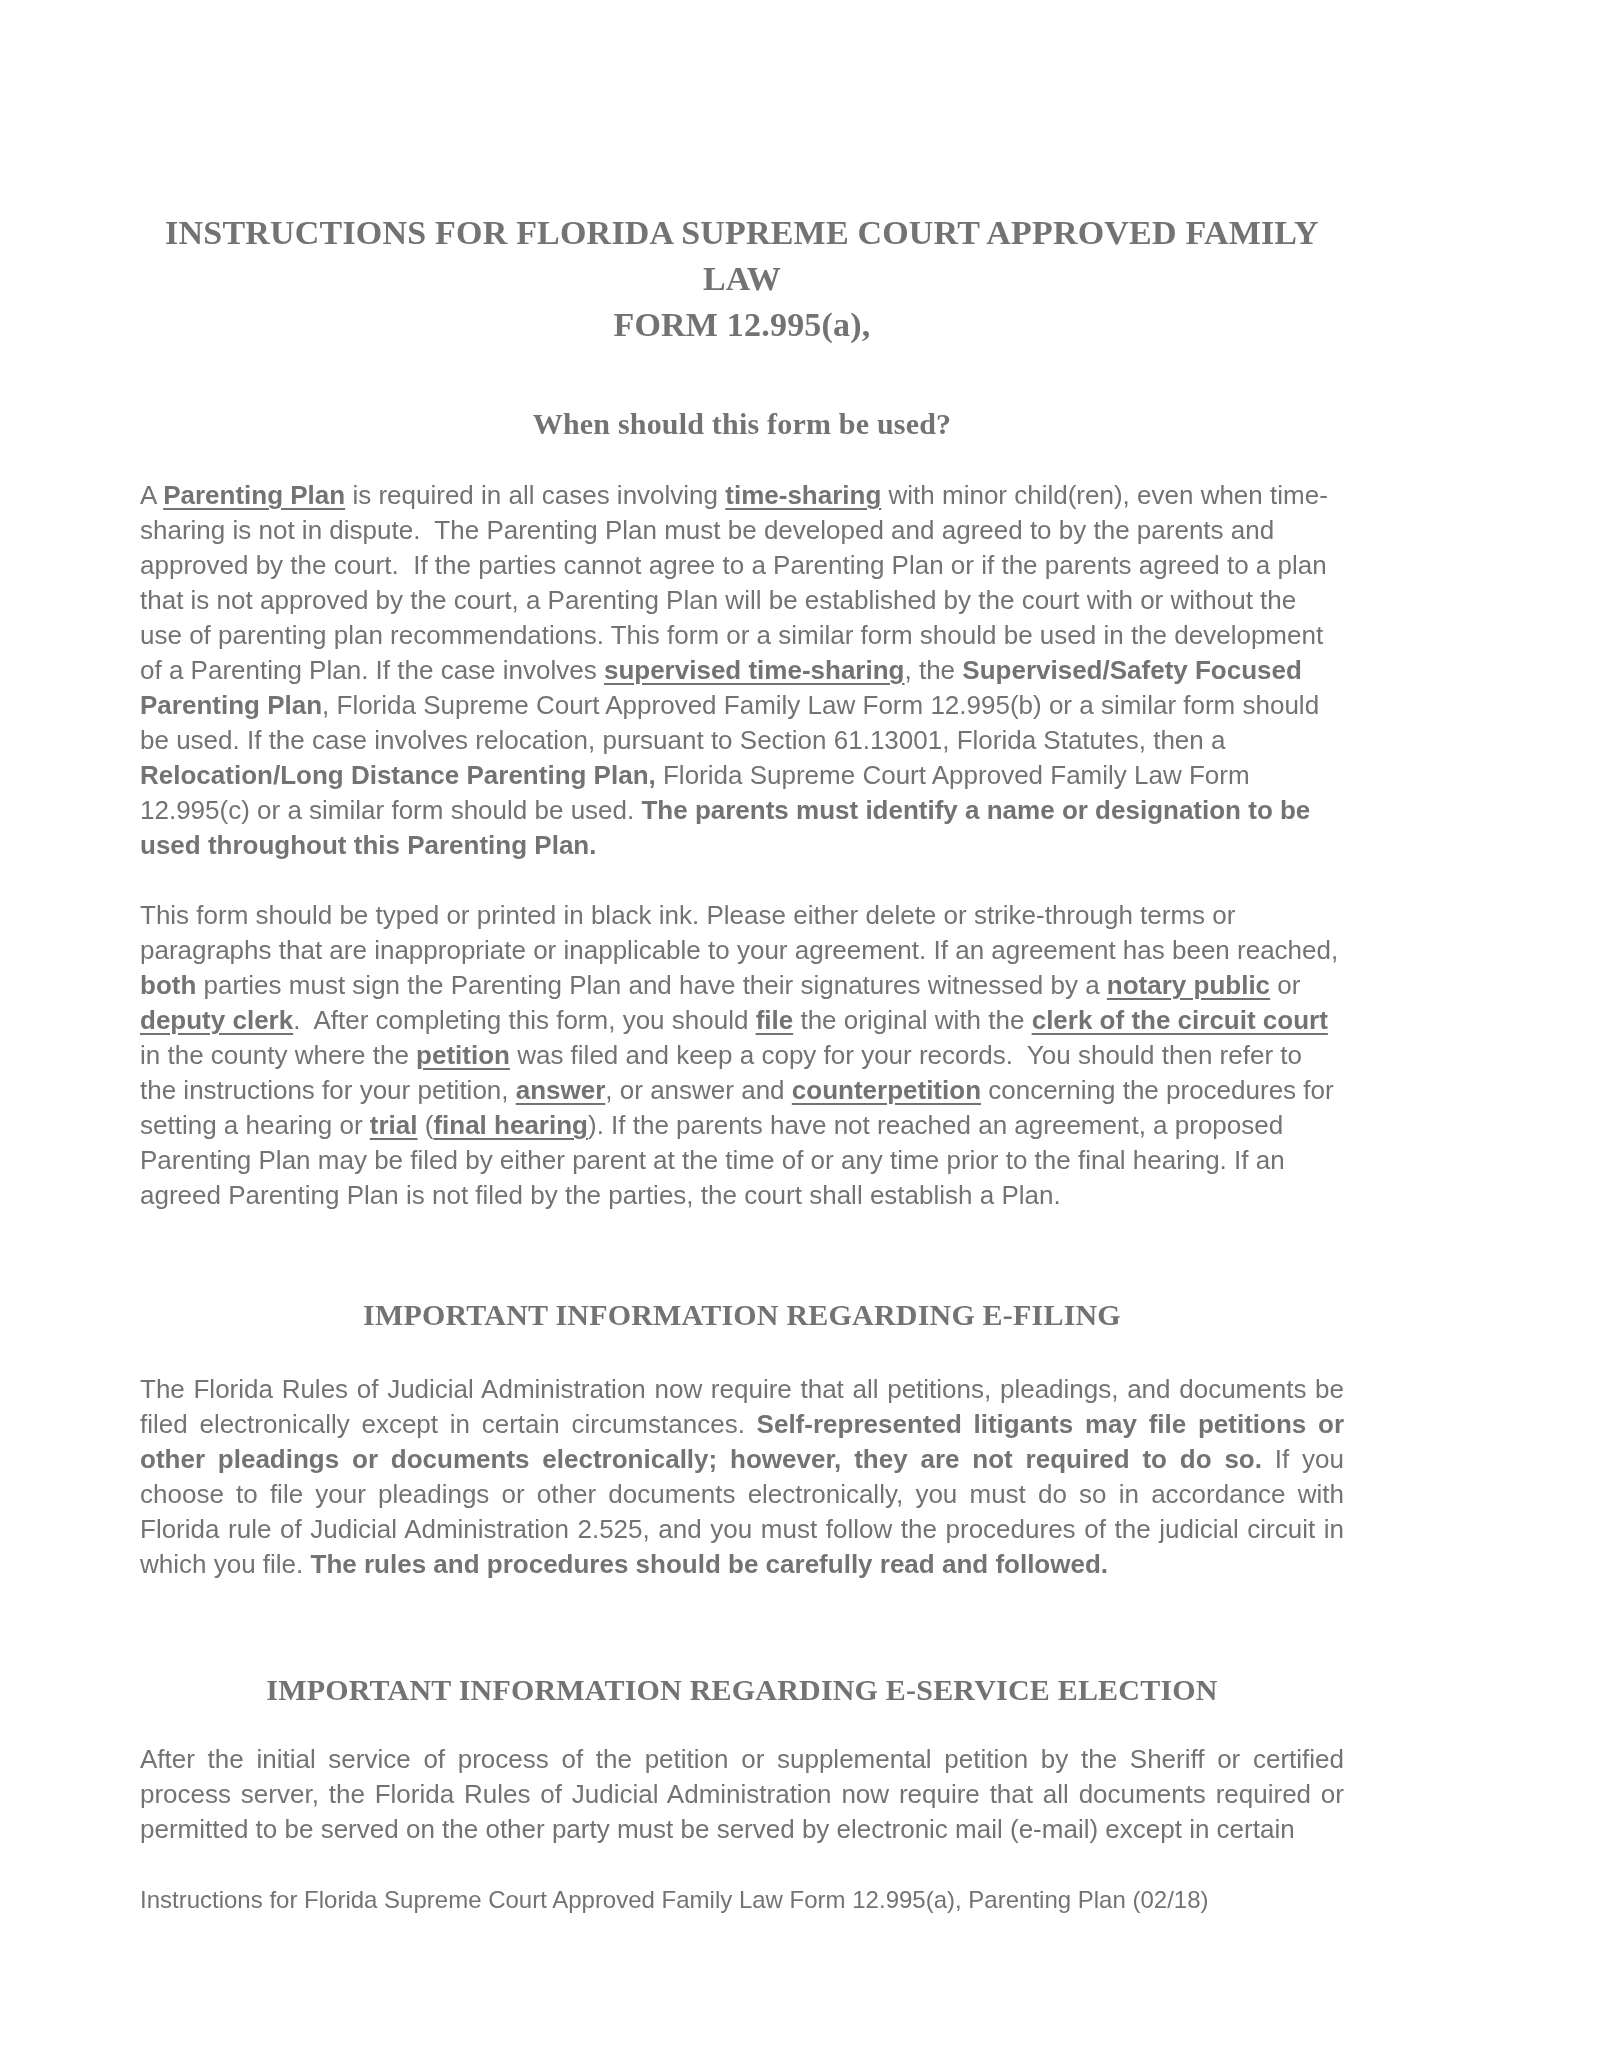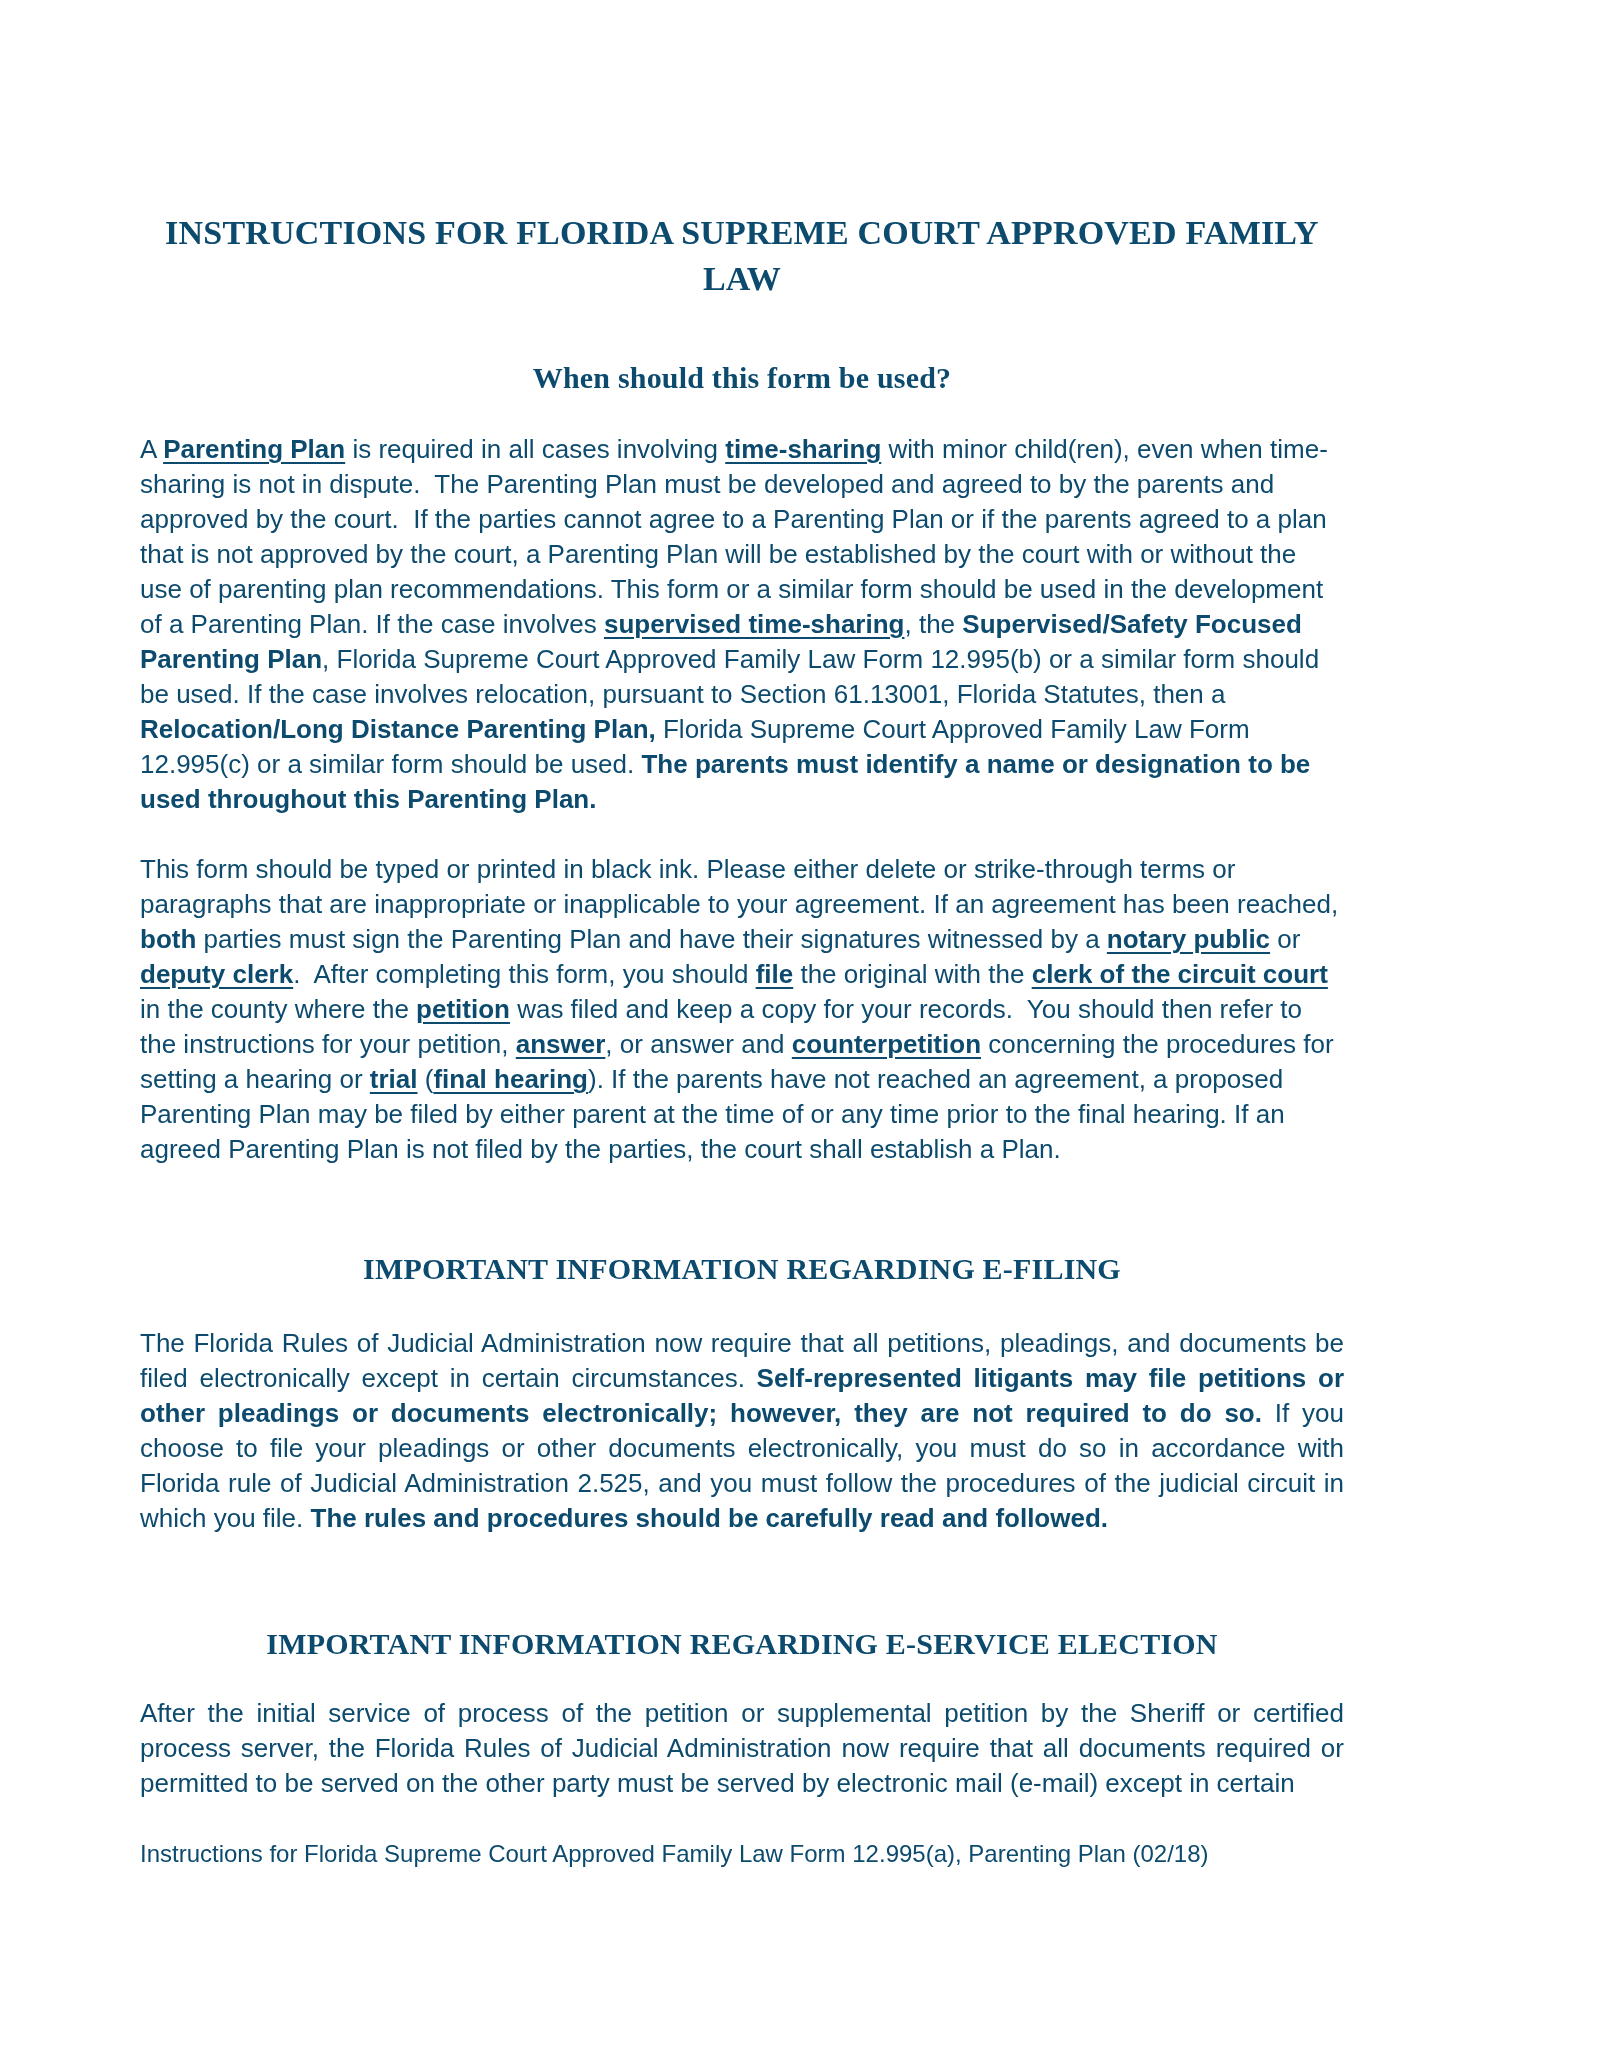--- a/index.html
+++ b/index.html
@@ -7,21 +7,21 @@
     padding: 0;
     background: #ffffff;
   }
   .page {
     position: relative;
     width: 1484px;
     height: 2070px;
     box-sizing: border-box;
     padding: 210px 140px 0 140px;
     background: #ffffff;
-    color: #0c4a6e;
+    color: #737373;
     overflow: hidden;
     font-family: "Liberation Sans", sans-serif;
   }
   h1.title {
     margin: 0;
     font-family: "Liberation Serif", serif;
     font-weight: bold;
     font-size: 34px;
     line-height: 46px;
     text-align: center;
@@ -59,20 +59,21 @@
     text-align: left;
   }
 </style>
 </head>
 <body>
 
 <div class="page">
 
   <h1 class="title">
     <div>INSTRUCTIONS FOR FLORIDA SUPREME COURT APPROVED FAMILY LAW</div>
+    <div>FORM 12.995(a),</div>
   </h1>
 
   <h2 class="sec when">When should this form be used?</h2>
 
   <p class="body p-usage"><span>A </span><span class="b u">Parenting Plan</span><span> is required in all cases involving </span><span class="b u">time-sharing</span><span> with minor child(ren), even when time-sharing is not in dispute.&nbsp; The Parenting Plan must be developed and agreed to by the parents and approved by the court.&nbsp; If the parties cannot agree to a Parenting Plan or if the parents agreed to a plan that is not approved by the court, a Parenting Plan will be established by the court with or without the use of parenting plan recommendations. This form or a similar form should be used in the development of a Parenting Plan. If the case involves </span><span class="b u">supervised time-sharing</span><span>, the </span><span class="b">Supervised/Safety Focused Parenting Plan</span><span>, Florida Supreme Court Approved Family Law Form 12.995(b) or a similar form should be used. If the case involves relocation, pursuant to Section 61.13001, Florida Statutes, then a </span><span class="b">Relocation/Long Distance Parenting Plan,</span><span> Florida Supreme Court Approved Family Law Form 12.995(c) or a similar form should be used. </span><span class="b">The parents must identify a name or designation to be used throughout this Parenting Plan.</span></p>
 
   <p class="body p-completion"><span>This form should be typed or printed in black ink. Please either delete or strike-through terms or paragraphs that are inappropriate or inapplicable to your agreement. If an agreement has been reached, </span><span class="b">both</span><span> parties must sign the Parenting Plan and have their signatures witnessed by a </span><span class="b u">notary public</span><span> or </span><span class="b u">deputy clerk</span><span>.&nbsp; After completing this form, you should </span><span class="b u">file</span><span> the original with the </span><span class="b u">clerk of the circuit court</span><span> in the county where the </span><span class="b u">petition</span><span> was filed and keep a copy for your records.&nbsp; You should then refer to the instructions for your petition, </span><span class="b u">answer</span><span>, or answer and </span><span class="b u">counterpetition</span><span> concerning the procedures for setting a hearing or </span><span class="b u">trial</span><span> (</span><span class="b u">final hearing</span><span>). If the parents have not reached an agreement, a proposed Parenting Plan may be filed by either parent at the time of or any time prior to the final hearing. If an agreed Parenting Plan is not filed by the parties, the court shall establish a Plan.</span></p>
 
   <h2 class="sec efiling">IMPORTANT INFORMATION REGARDING E-FILING</h2>
 

